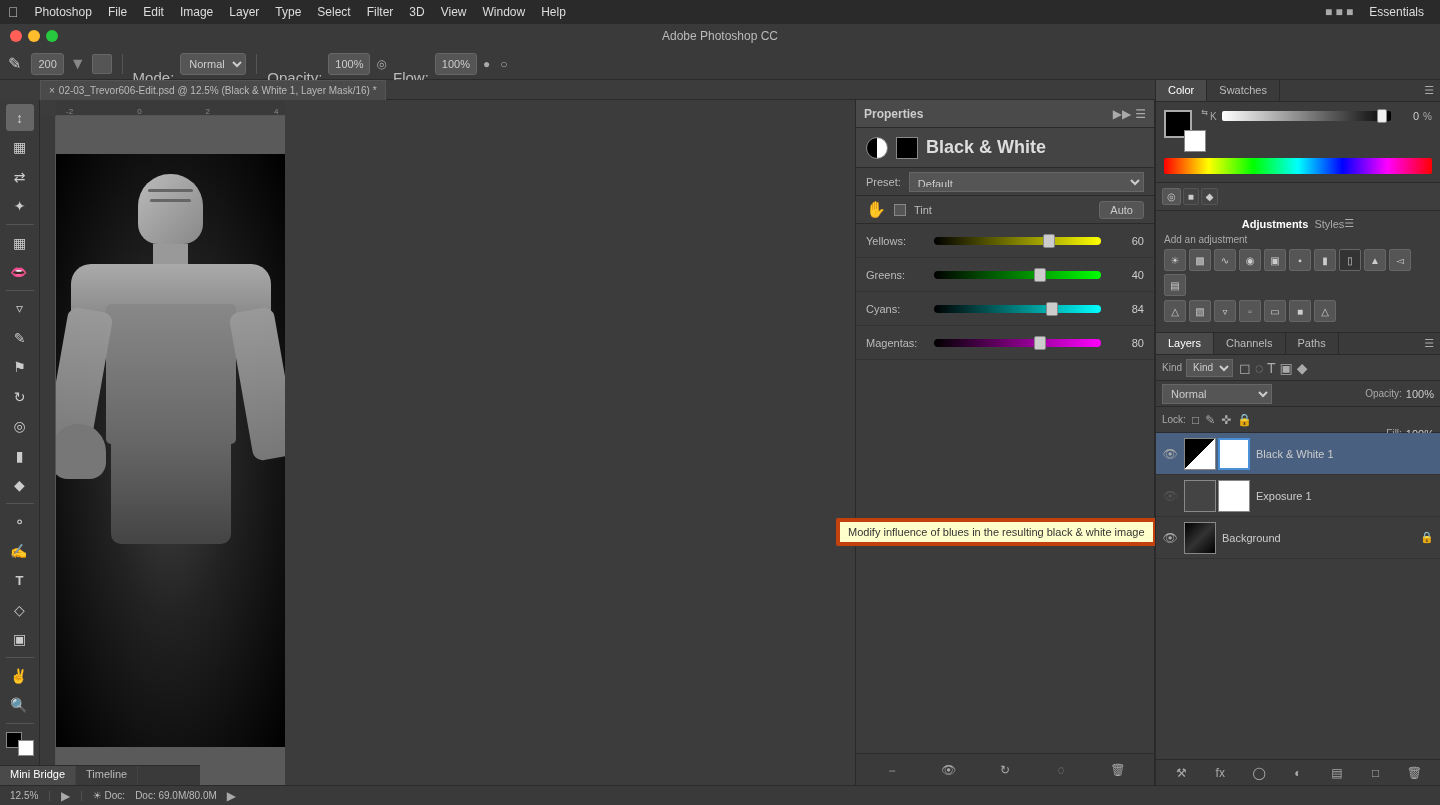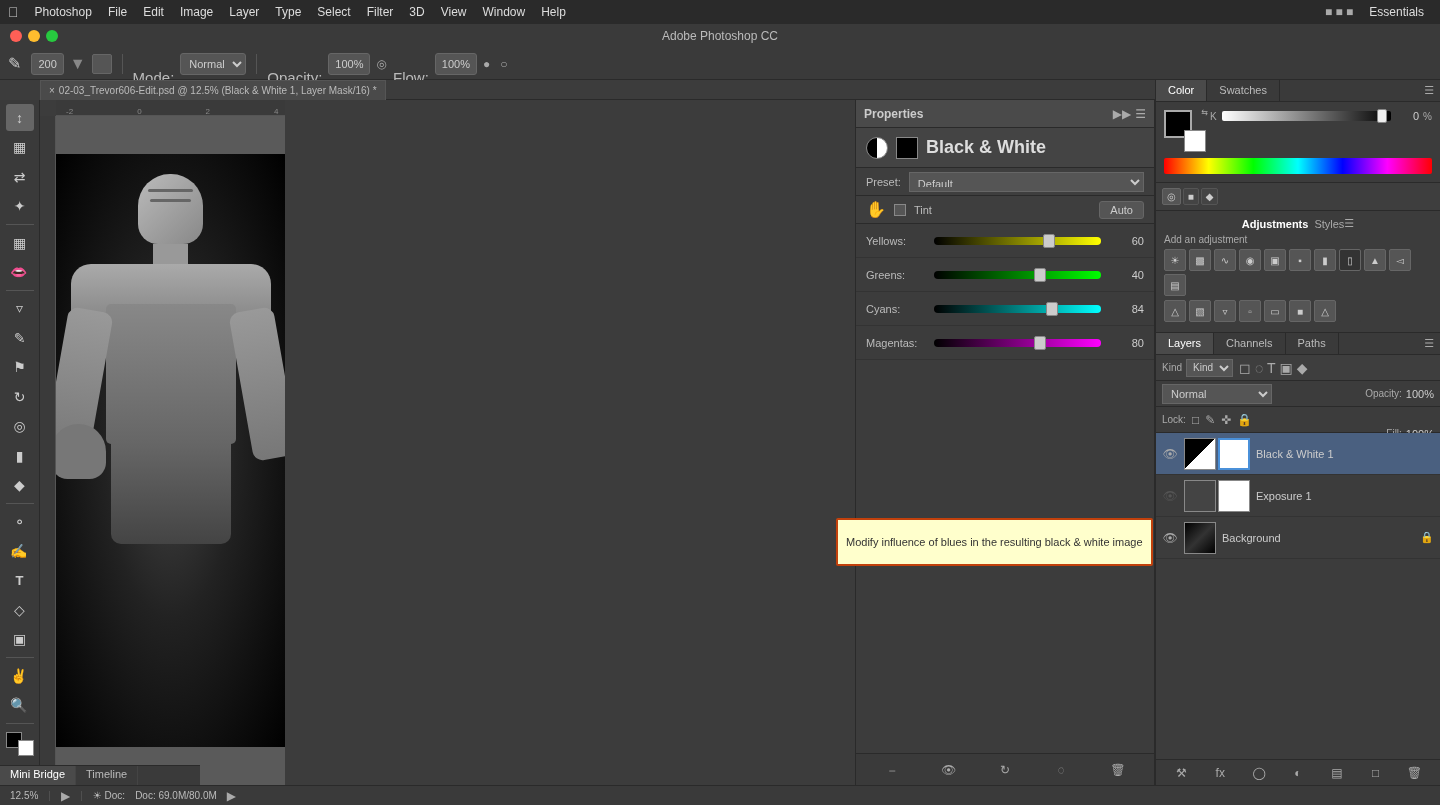--- a/index.html
+++ b/index.html
@@ -339,24 +339,24 @@
       justify-content: center;
       color: #aaa;
       font-size: 12px;
       cursor: pointer;
     }
 
     
     #tooltip {
       position: absolute;
       background: #ffffcc;
-      border: 2px solid #c2410c;
+      border: 4px solid #c2410c;
       color: #333;
       font-size: 11px;
-      padding: 16px 8px;
+      padding: 4px 8px;
       border-radius: 2px;
       white-space: nowrap;
       pointer-events: none;
     }
 
     
     #right-panel {
       position: absolute;
       top: 80px;
       right: 0;

